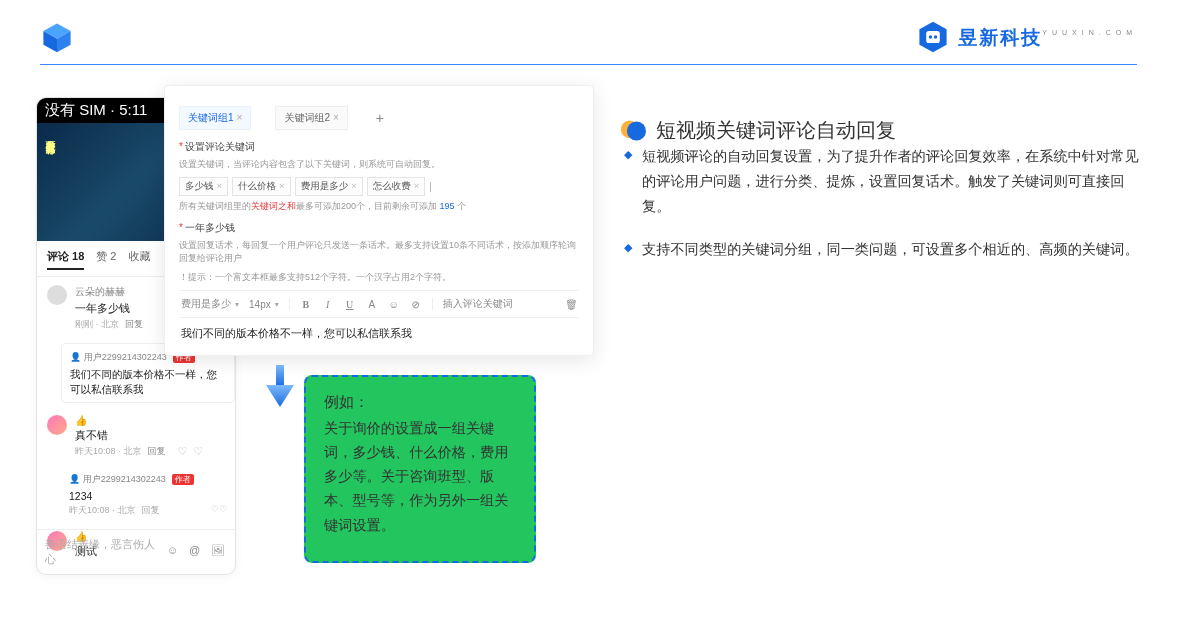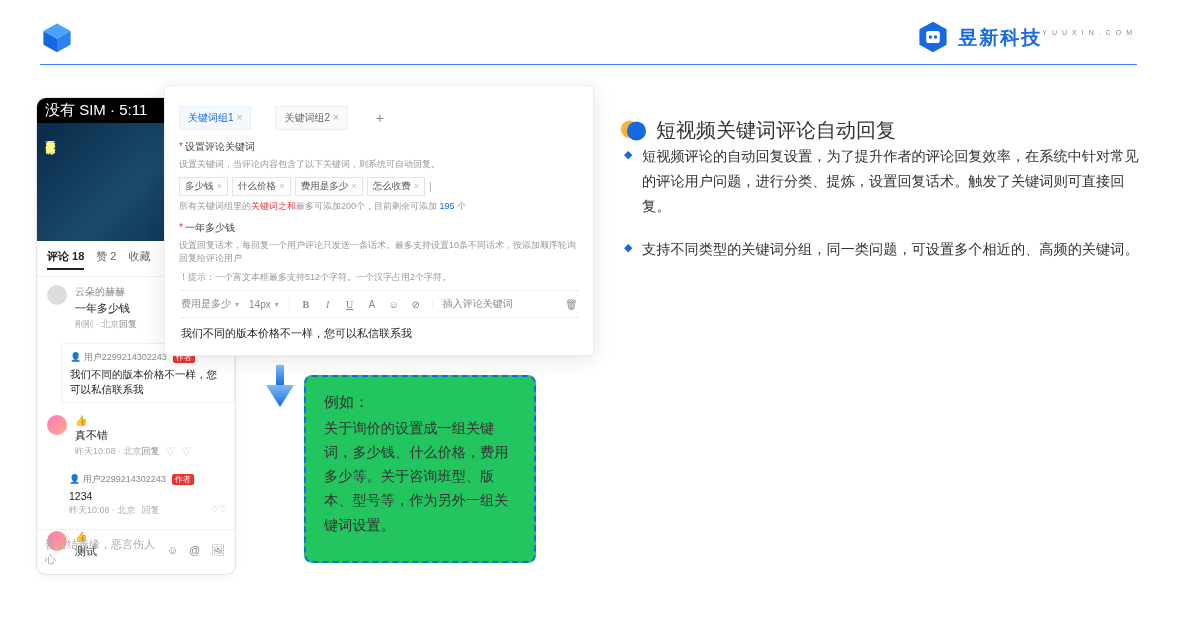--- a/index.html
+++ b/index.html
@@ -37,21 +37,21 @@
 .video-thumb .caption { position: absolute; left: 6px; top: 10px; color: #ff8; font-size: 10px; writing-mode: vertical-rl; }
 .phone-tabs { display: flex; gap: 12px; padding: 8px 10px 6px 10px; font-size: 11px; color: #666; border-bottom: 1px solid #eee; }
 .phone-tabs .active { color: #222; font-weight: 600; border-bottom: 2px solid #222; padding-bottom: 4px; }
 
 .comment { padding: 8px 10px; font-size: 10.5px; }
 .comment .avatar { width: 20px; height: 20px; border-radius: 50%; background: #ddd; display: inline-block; vertical-align: top; margin-right: 5px; }
 .comment .avatar.pic { background: linear-gradient(135deg,#f7b,#fa8); }
 .comment .body { display: inline-block; width: 150px; vertical-align: top; }
 .comment .uname { color: #888; font-size: 10px; }
 .comment .text { color: #222; font-size: 11px; margin: 2px 0; }
-.comment .meta { color: #aaa; font-size: 9px; display: flex; align-items: center; }
+.comment .meta { color: #aaa; font-size: 9px; display: flex; align-items: center; gap: 6px; }
 .comment .meta .reply { color: #888; }
 .comment .hearts { float: right; color: #bbb; font-size: 11px; }
 .comment .hearts span { margin-left: 6px; }
 
 .reply-box { margin: 4px 0 4px 24px; border: 1px solid #eee; border-radius: 4px; padding: 6px 8px; font-size: 10.5px; }
 .reply-box .tag-author { display: inline-block; background: #e33; color: #fff; font-size: 8px; padding: 0 3px; border-radius: 2px; margin-left: 3px; }
 .reply-box .rtext { color: #222; margin-top: 3px; line-height: 1.4; }
 
 .input-bar { position: absolute; bottom: 0; left: 0; right: 0; border-top: 1px solid #eee; padding: 7px 8px; display: flex; align-items: center; gap: 6px; font-size: 11px; }
 .input-bar .field { flex: 1; color: #aaa; }

